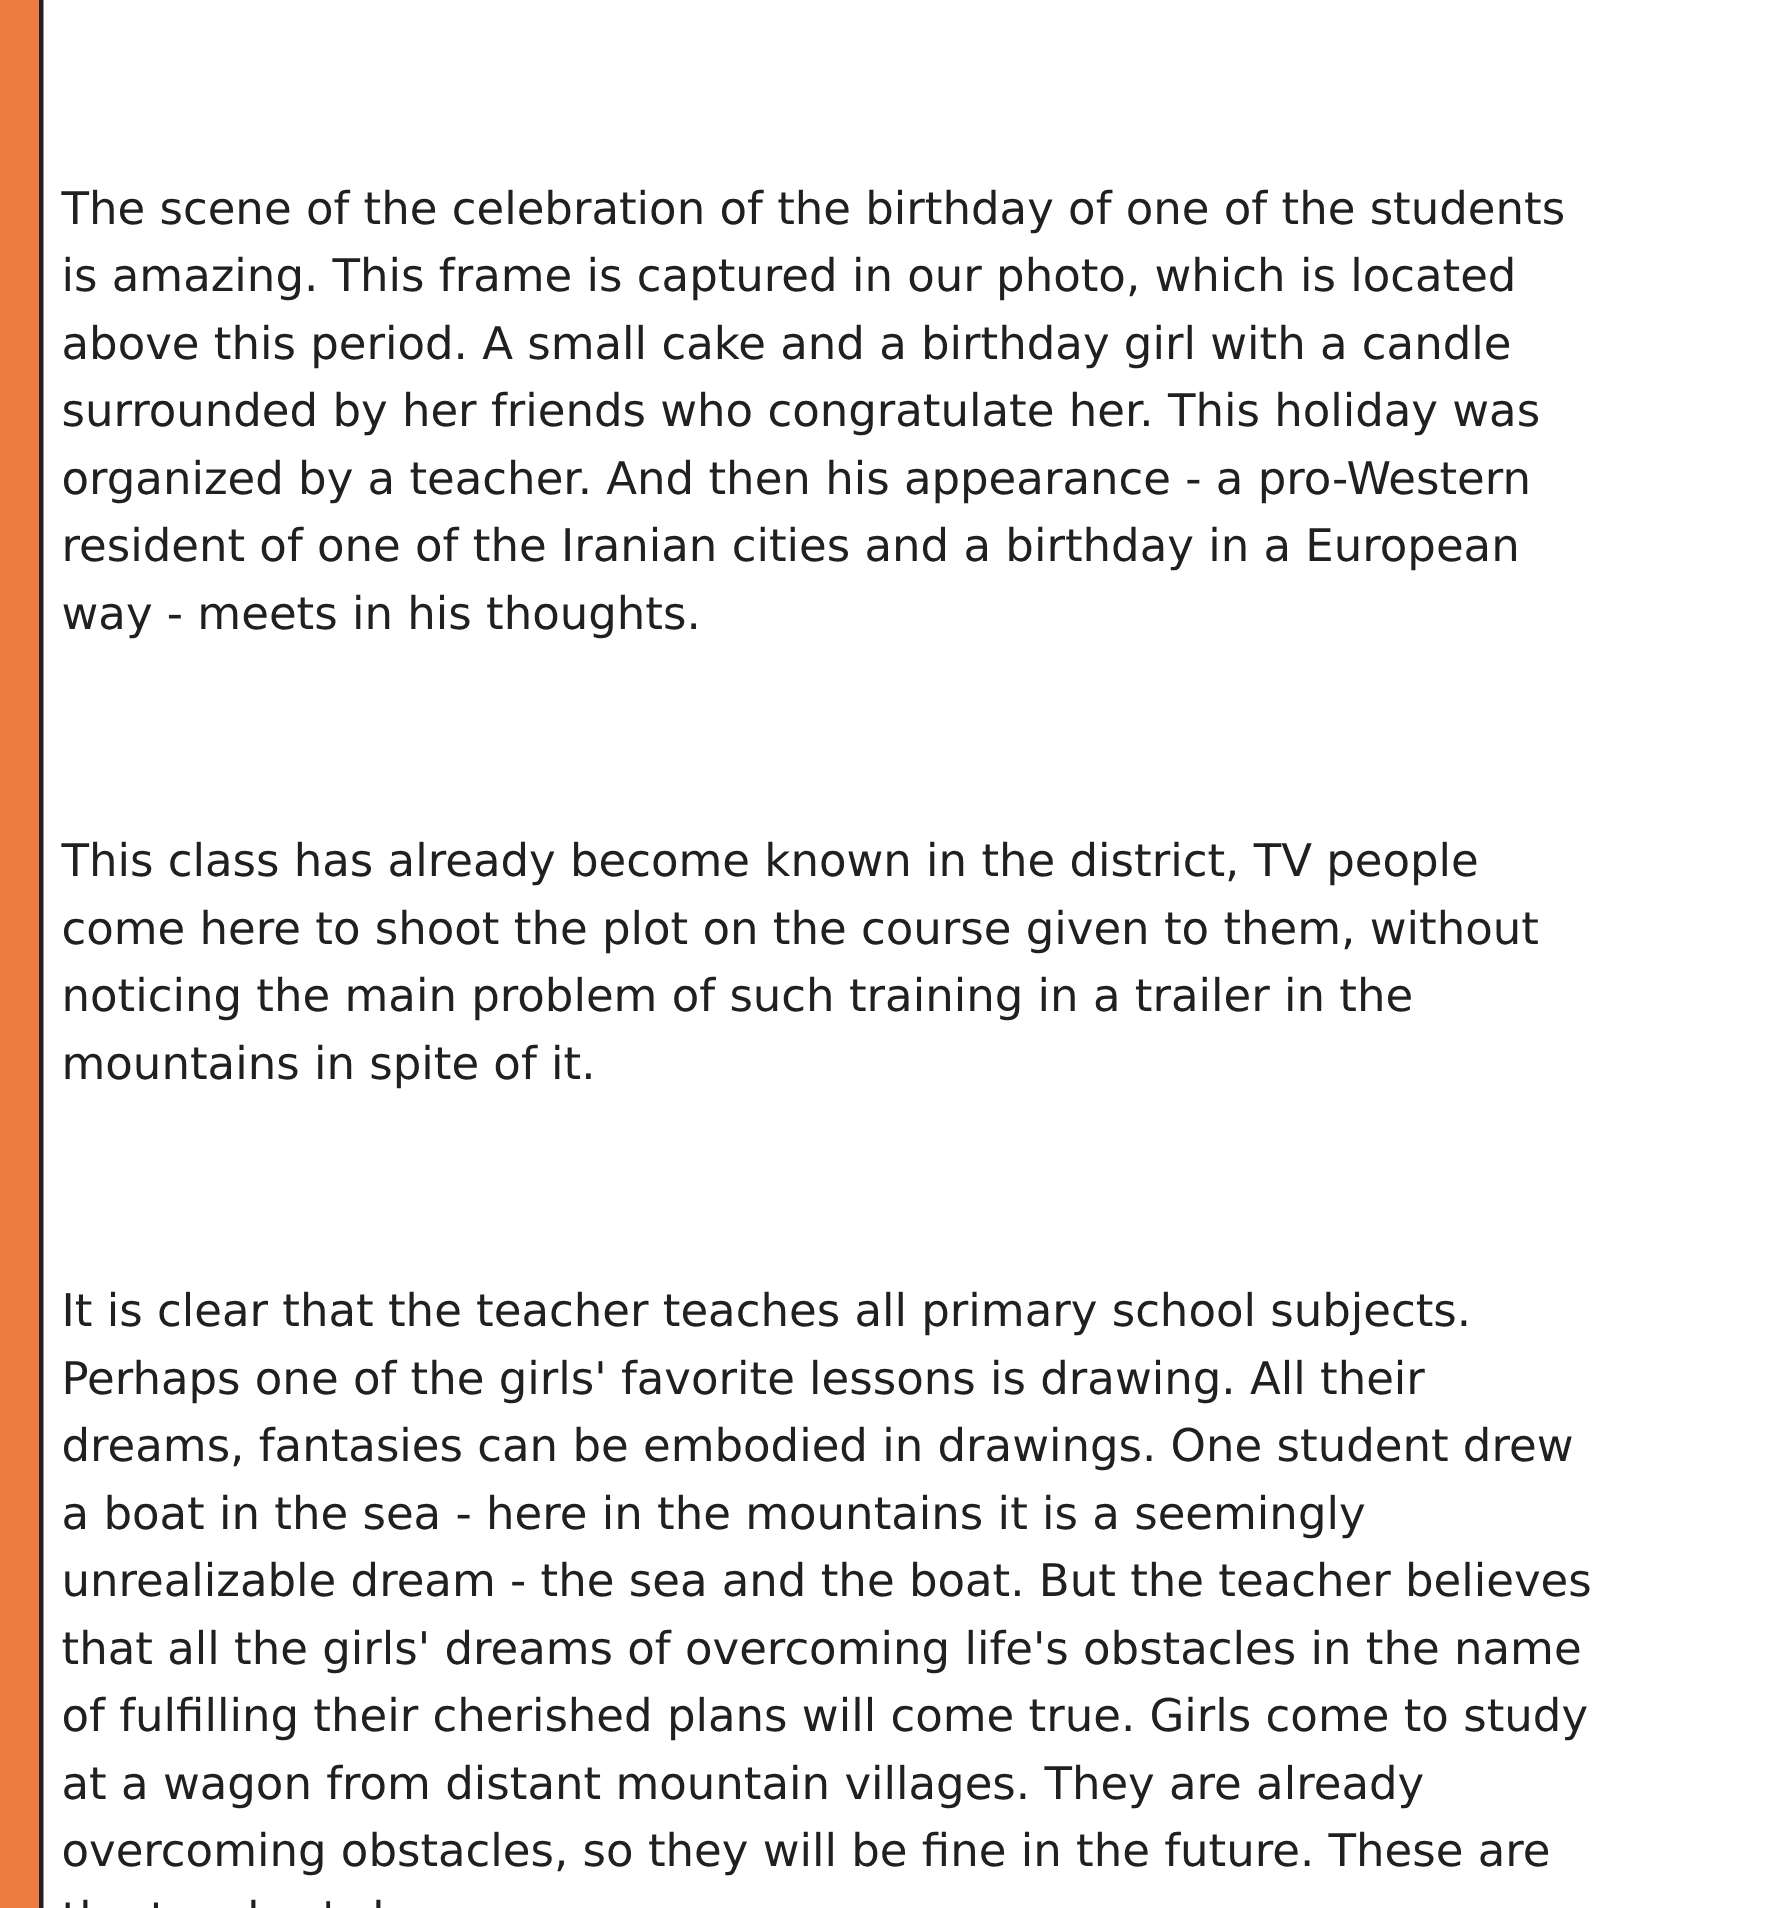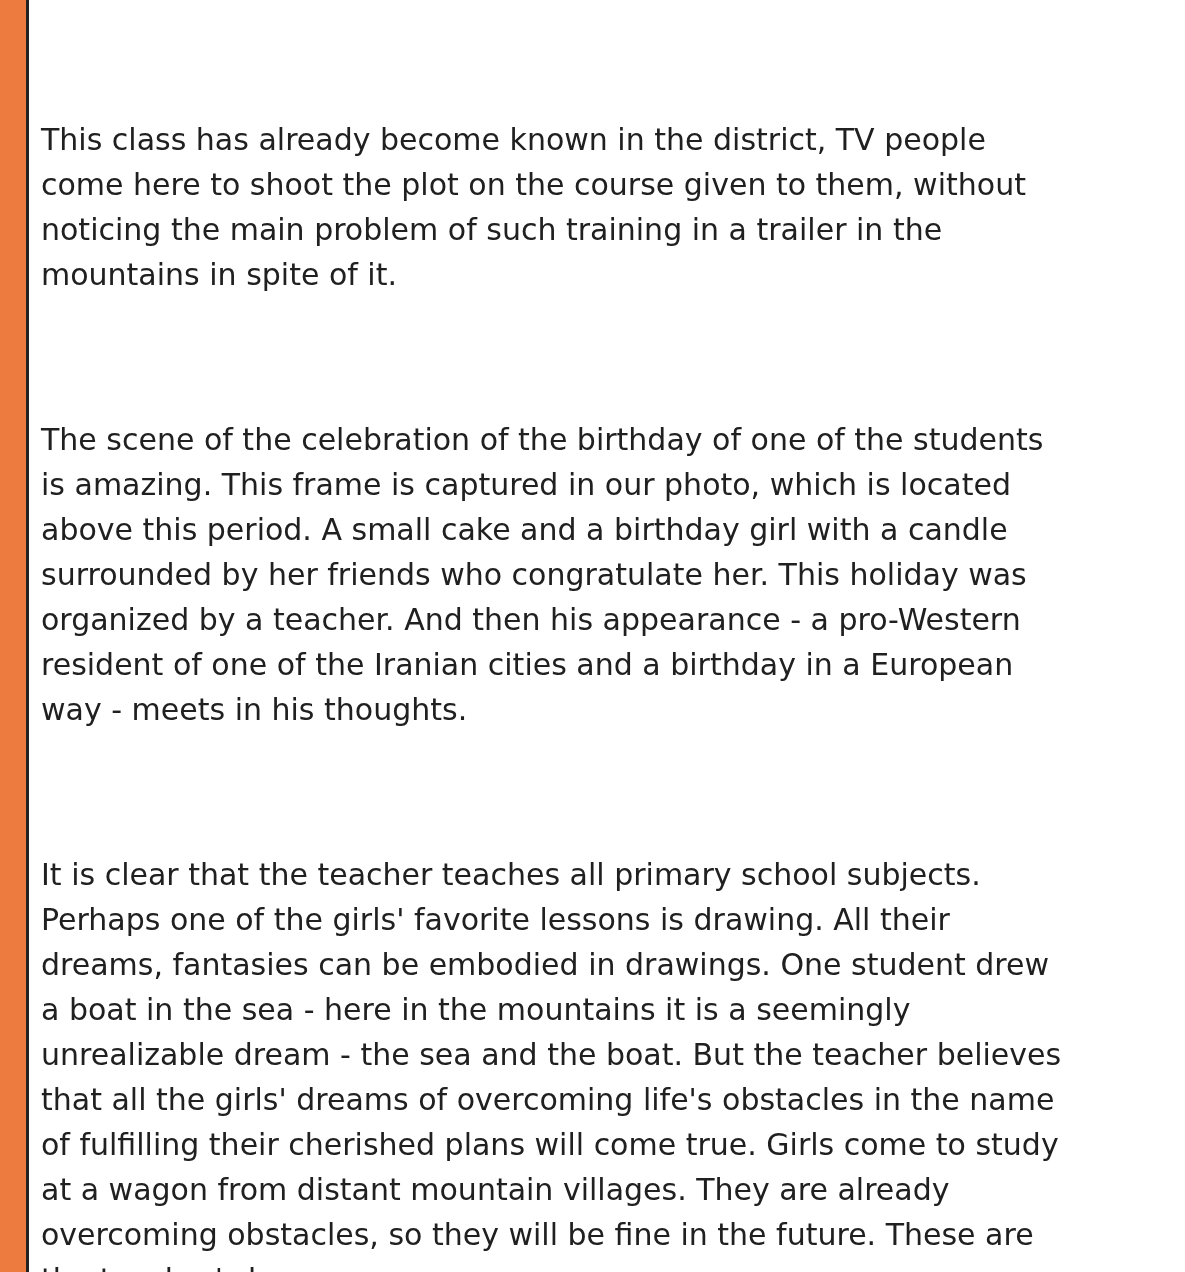--- a/index.html
+++ b/index.html
@@ -41,31 +41,31 @@
     margin: 0 0 30px 0;
   }
 </style>
 </head>
 <body>
 
 <div class="accent-bar"></div>
 <div class="divider-line"></div>
 
 <main class="content">
-  <p>This class has already become known in the district, TV people
-come here to shoot the plot on the course given to them, without
-noticing the main problem of such training in a trailer in the
-mountains in spite of it.</p>
   <p>The scene of the celebration of the birthday of one of the students
 is amazing. This frame is captured in our photo, which is located
 above this period. A small cake and a birthday girl with a candle
 surrounded by her friends who congratulate her. This holiday was
 organized by a teacher. And then his appearance - a pro-Western
 resident of one of the Iranian cities and a birthday in a European
 way - meets in his thoughts.</p>
+  <p>This class has already become known in the district, TV people
+come here to shoot the plot on the course given to them, without
+noticing the main problem of such training in a trailer in the
+mountains in spite of it.</p>
   <p>It is clear that the teacher teaches all primary school subjects.
 Perhaps one of the girls' favorite lessons is drawing. All their
 dreams, fantasies can be embodied in drawings. One student drew
 a boat in the sea - here in the mountains it is a seemingly
 unrealizable dream - the sea and the boat. But the teacher believes
 that all the girls' dreams of overcoming life's obstacles in the name
 of fulfilling their cherished plans will come true. Girls come to study
 at a wagon from distant mountain villages. They are already
 overcoming obstacles, so they will be fine in the future. These are
 the teacher's hopes.</p>

